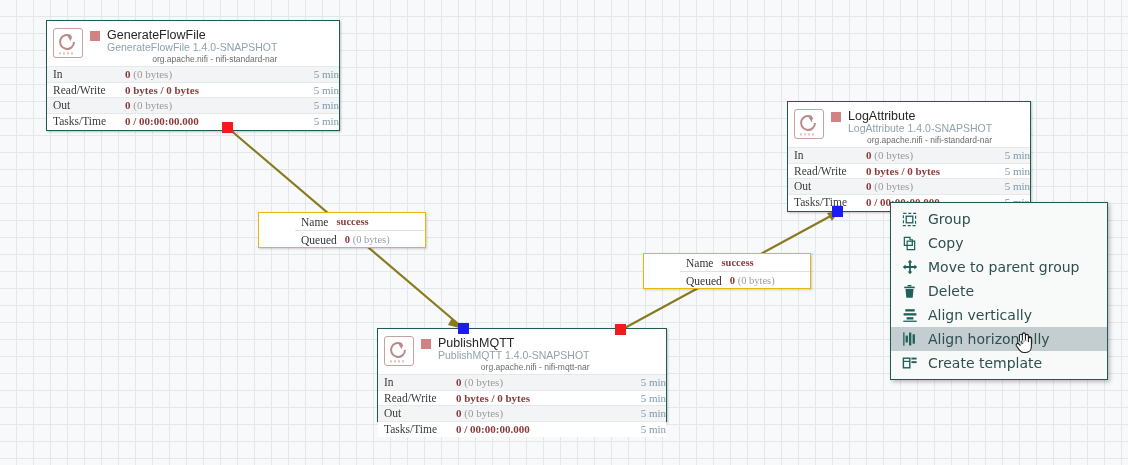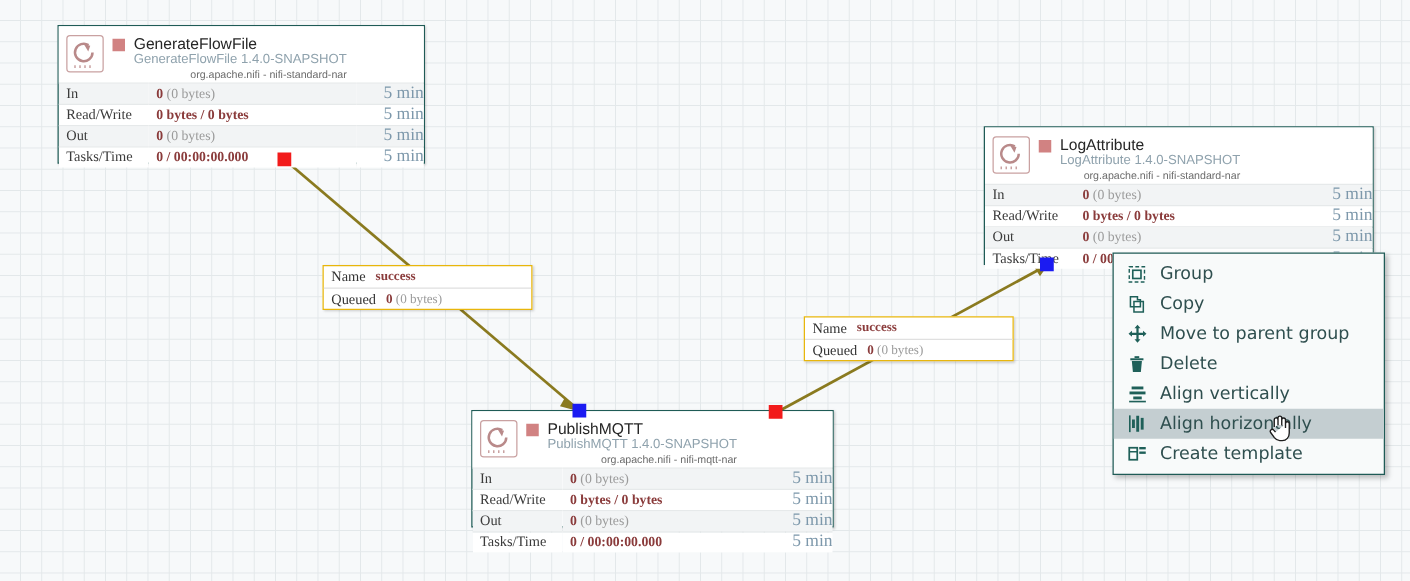--- a/index.html
+++ b/index.html
@@ -101,30 +101,31 @@
   table.proc-stats td {
     padding: 0 0 0 6px;
     border-top: 1px solid #e6e9ea;
     font-family: "Liberation Serif", serif;
     white-space: nowrap;
     overflow: hidden;
   }
   td.st-label { color: #3b3b3b; width: 66px; font-size: 11.5px; }
   td.st-value { color: #8a3b3b; font-weight: bold; font-size: 11px; }
   td.st-value .dim { color: #9b9b9b; font-weight: normal; }
-  td.st-time  { color: #7d98ab; text-align: right; padding-right: 7px; width: 48px; font-size: 14px; }
+  td.st-time  { color: #7d98ab; text-align: right; padding-right: 7px; width: 48px; font-size: 11px; }
 
   
   .conn-label {
     position: absolute;
     background: #fff;
     border: 1.6px solid #e8b60c;
     box-sizing: border-box;
     box-shadow: 1px 1px 2px rgba(0,0,0,0.18);
     font-family: "Liberation Serif", serif;
+    padding-left: 36px;
   }
   .conn-row {
     display: flex;
     align-items: center;
     height: 17px;
     padding-left: 6px;
     font-size: 11.5px;
     white-space: nowrap;
   }
   .conn-row.first { border-bottom: 1px solid #e0e0e0; }
@@ -233,21 +234,21 @@
       </tr>
       <tr>
         <td class="st-label">Tasks/Time</td>
         <td class="st-value">0 / 00:00:00.000</td>
         <td class="st-time">5 min</td>
       </tr>
     </tbody>
       </table>
   </div>
 
-  <div class="processor" id="proc-logattribute" style="left:787px; top:101px; width:312px; height:111px;">
+  <div class="processor" id="proc-logattribute" style="left:787px; top:101px; width:244px; height:111px;">
     <div class="proc-head">
       <div class="proc-icon">
         <svg width="26" height="26" viewBox="0 0 26 26">
           <path d="M20 13a7 7 0 1 1-3.2-5.9" fill="none" stroke="#b98a8a" stroke-width="2"></path>
           <path d="M13 6.2 L18.2 7.6 L16.6 12.2 Z" fill="#b98a8a"></path>
           <g stroke="#c9a1a1" stroke-width="1.2">
             <line x1="6" y1="23.2" x2="6" y2="25.4"></line>
             <line x1="10" y1="23.2" x2="10" y2="25.4"></line>
             <line x1="14" y1="23.2" x2="14" y2="25.4"></line>
             <line x1="18" y1="23.2" x2="18" y2="25.4"></line>

